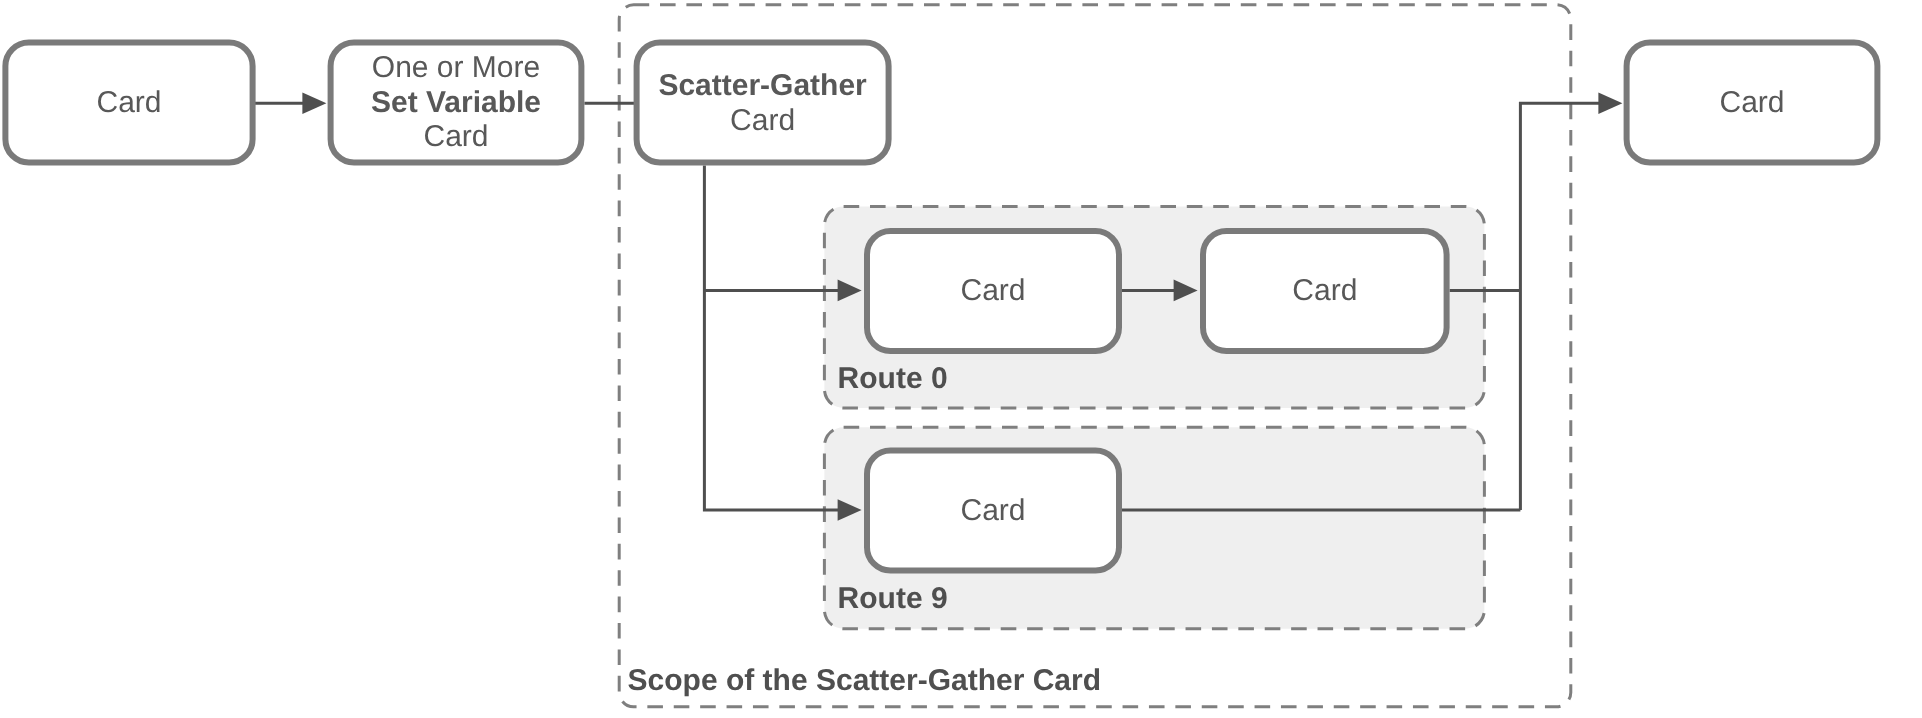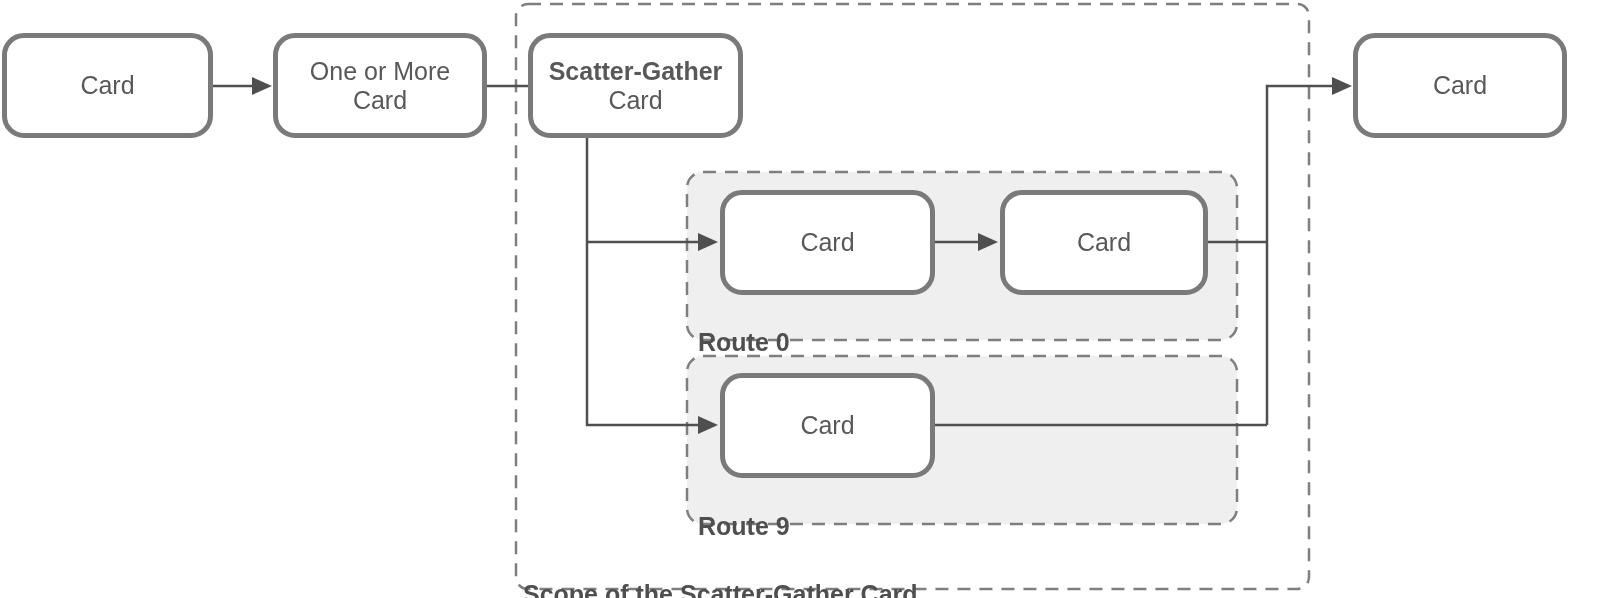--- a/index.html
+++ b/index.html
@@ -25,21 +25,21 @@
   .route-rect{fill:var(--route-fill);stroke:var(--dashed-border);stroke-width:2.5;stroke-dasharray:13 9;}
   .card{
     position:absolute;box-sizing:border-box;
     background:#ffffff;border:5px solid var(--card-border);border-radius:22px;
     display:flex;flex-direction:column;align-items:center;justify-content:center;
     color:var(--text);font-size:25px;line-height:29px;text-align:center;
   }
   .bold{font-weight:bold;}
   .zone-label{
     position:absolute;font-weight:bold;font-size:25px;line-height:28px;
-    color:var(--label-text);white-space:nowrap;margin-top:27px;
+    color:var(--label-text);white-space:nowrap;
   }
 </style>
 </head>
 <body>
 
 <div class="stage">
 
   <svg width="1602" height="598" viewBox="0 0 1602 598">
 
     <rect x="516" y="4" width="793" height="585" rx="12" class="dashed-rect"></rect>
@@ -66,20 +66,21 @@
     <path d="M1267 425 V86 H1333" class="conn"></path>
     <polygon points="1352,86 1332,77 1332,95" class="arrow"></polygon>
   </svg>
 
   <div class="card" style="left:2px;top:33px;width:211px;height:105px;">
     <span>Card</span>
   </div>
 
   <div class="card" style="left:273px;top:33px;width:214px;height:105px;">
     <span>One or More</span>
+    <span class="bold">Set Variable</span>
     <span>Card</span>
   </div>
 
   <div class="card" style="left:528px;top:33px;width:215px;height:105px;">
     <span class="bold">Scatter-Gather</span>
     <span>Card</span>
   </div>
 
   <div class="card" style="left:720px;top:190px;width:215px;height:105px;">
     <span>Card</span>

